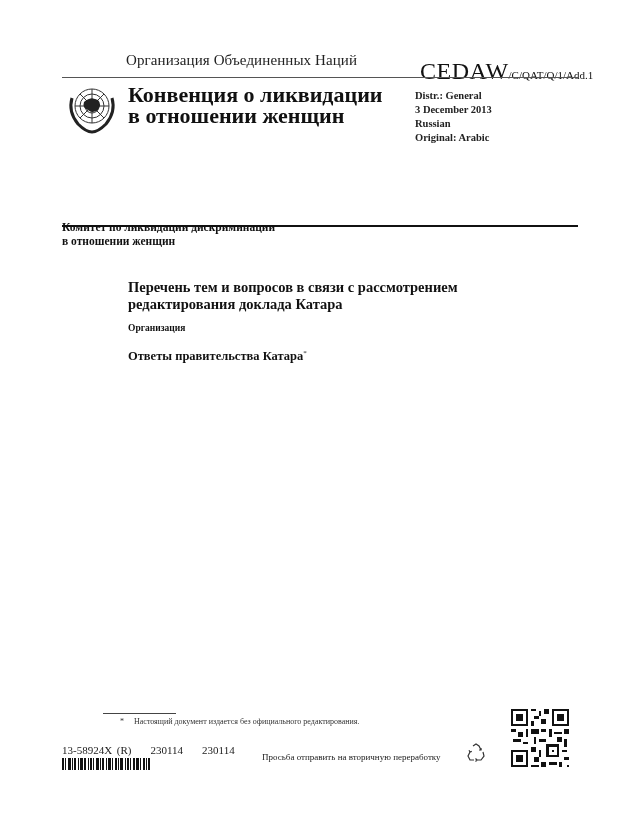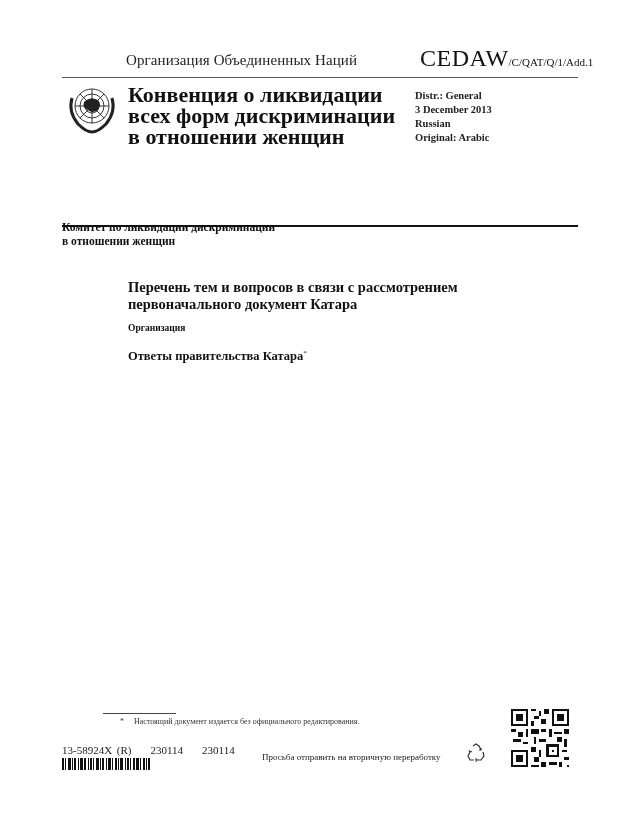--- a/index.html
+++ b/index.html
@@ -1,19 +1,19 @@
 <!DOCTYPE html>
 <html><head>
   <meta charset="utf-8">
   <style>
     html, body { margin: 0; padding: 0; background: #ffffff; }
     body { width: 640px; height: 828px; position: relative; overflow: hidden; font-family: "Liberation Serif", "DejaVu Serif", serif; color: #111; }
     .abs { position: absolute; }
     .org-name { left: 126px; top: 52px; font-size: 15px; color: #222; letter-spacing: 0.1px; }
-    .symbol { left: 420px; top: 45px; white-space: nowrap; color: #111; }
+    .symbol { left: 420px; top: 58px; white-space: nowrap; color: #111; }
     .symbol .big { font-size: 24px; letter-spacing: 0.5px; }
     .symbol .small { font-size: 11px; }
     .rule-top { left: 62px; top: 77px; width: 516px; height: 1px; background: #555; }
     .emblem { left: 64px; top: 80px; width: 56px; height: 56px; }
     .conv-title { left: 128px; top: 84px; font-size: 22px; font-weight: bold; line-height: 21px; }
     .distr { left: 415px; top: 89px; font-size: 10.5px; line-height: 14px; color: #222; font-weight: bold; }
     .rule-thick { left: 62px; top: 225px; width: 516px; height: 2px; background: #111; }
     .committee { left: 62px; top: 220px; font-size: 11.5px; font-weight: bold; line-height: 14px; }
     .doc-title { left: 128px; top: 279px; font-size: 14.5px; font-weight: bold; line-height: 17px; }
     .addendum { left: 128px; top: 323px; font-size: 9.5px; font-weight: bold; }
@@ -50,41 +50,40 @@
     <line x1="16" y1="14" x2="40" y2="38"></line>
     <line x1="40" y1="14" x2="16" y2="38"></line>
   </g>
   <path d="M20 22 q6 -6 14 -2 q4 4 0 10 q-6 4 -10 0 q-6 -2 -4 -8z" fill="#222"></path>
   <path d="M8 18 q-4 14 6 26 q8 8 14 8" fill="none" stroke="#222" stroke-width="3"></path>
   <path d="M48 18 q4 14 -6 26 q-8 8 -14 8" fill="none" stroke="#222" stroke-width="3"></path>
 </svg>
 
 <div class="abs conv-title">
   <div>Конвенция о ликвидации</div>
-  <div>всех форм дискриминации</div>
   <div>в отношении женщин</div>
 </div>
 
 <div class="abs distr">
   <div>Distr.: General</div>
   <div>3 December 2013</div>
   <div>Russian</div>
   <div>Original: Arabic</div>
 </div>
 
 <div class="abs rule-thick"></div>
 
 <div class="abs committee">
   <div>Комитет по ликвидации дискриминации</div>
   <div>в отношении женщин</div>
 </div>
 
 <div class="abs doc-title">
   <div>Перечень тем и вопросов в связи с рассмотрением</div>
-  <div>первоначального документ Катара</div>
+  <div>редактирования доклада Катара</div>
 </div>
 
 <div class="abs addendum">Организация</div>
 
 <div class="abs replies">
   <span>Ответы правительства Катара</span><sup>*</sup>
 </div>
 
 <div class="abs fn-rule"></div>
 <div class="abs footnote">

